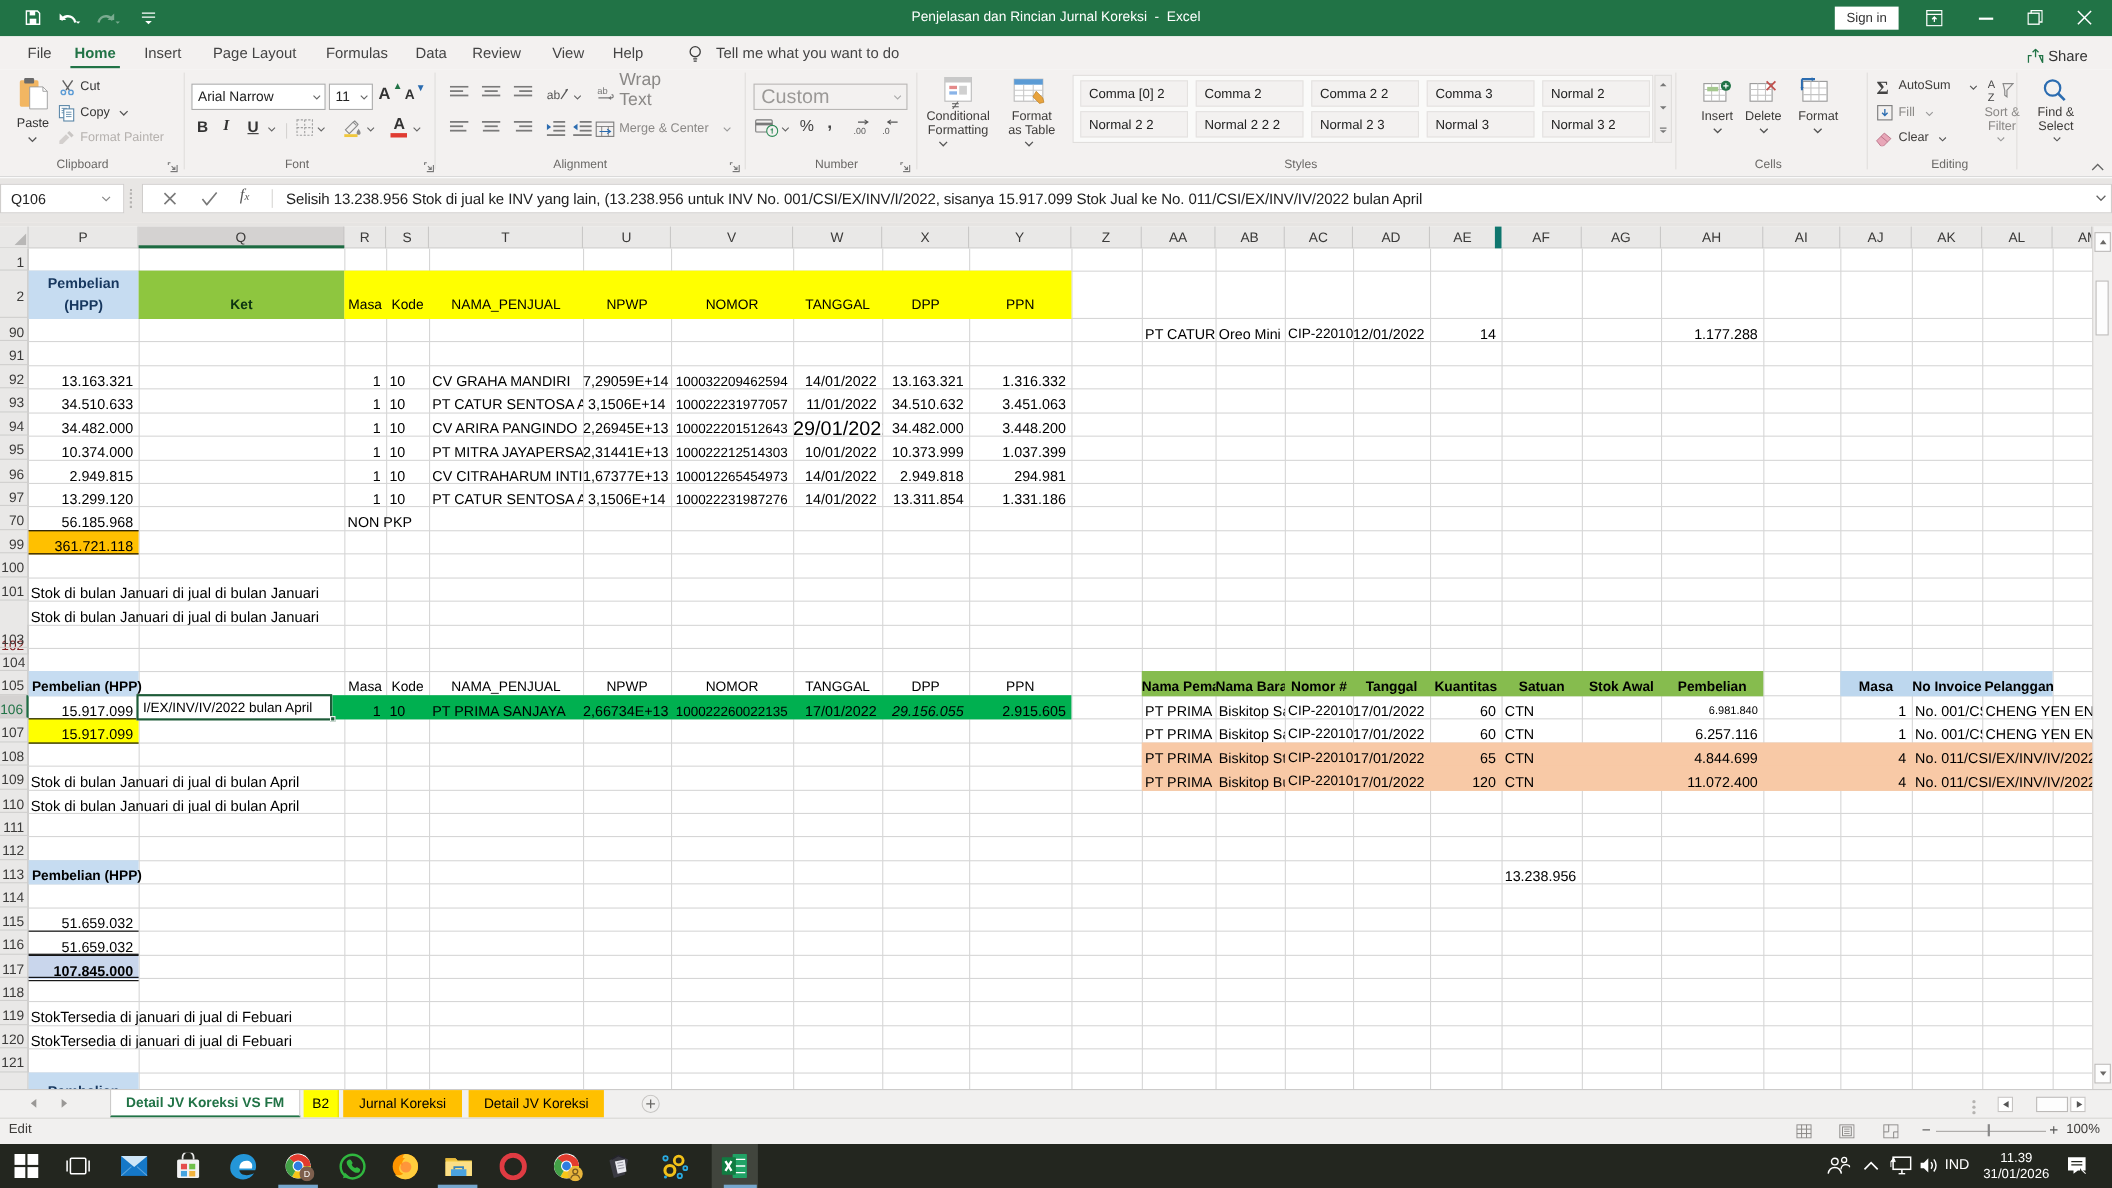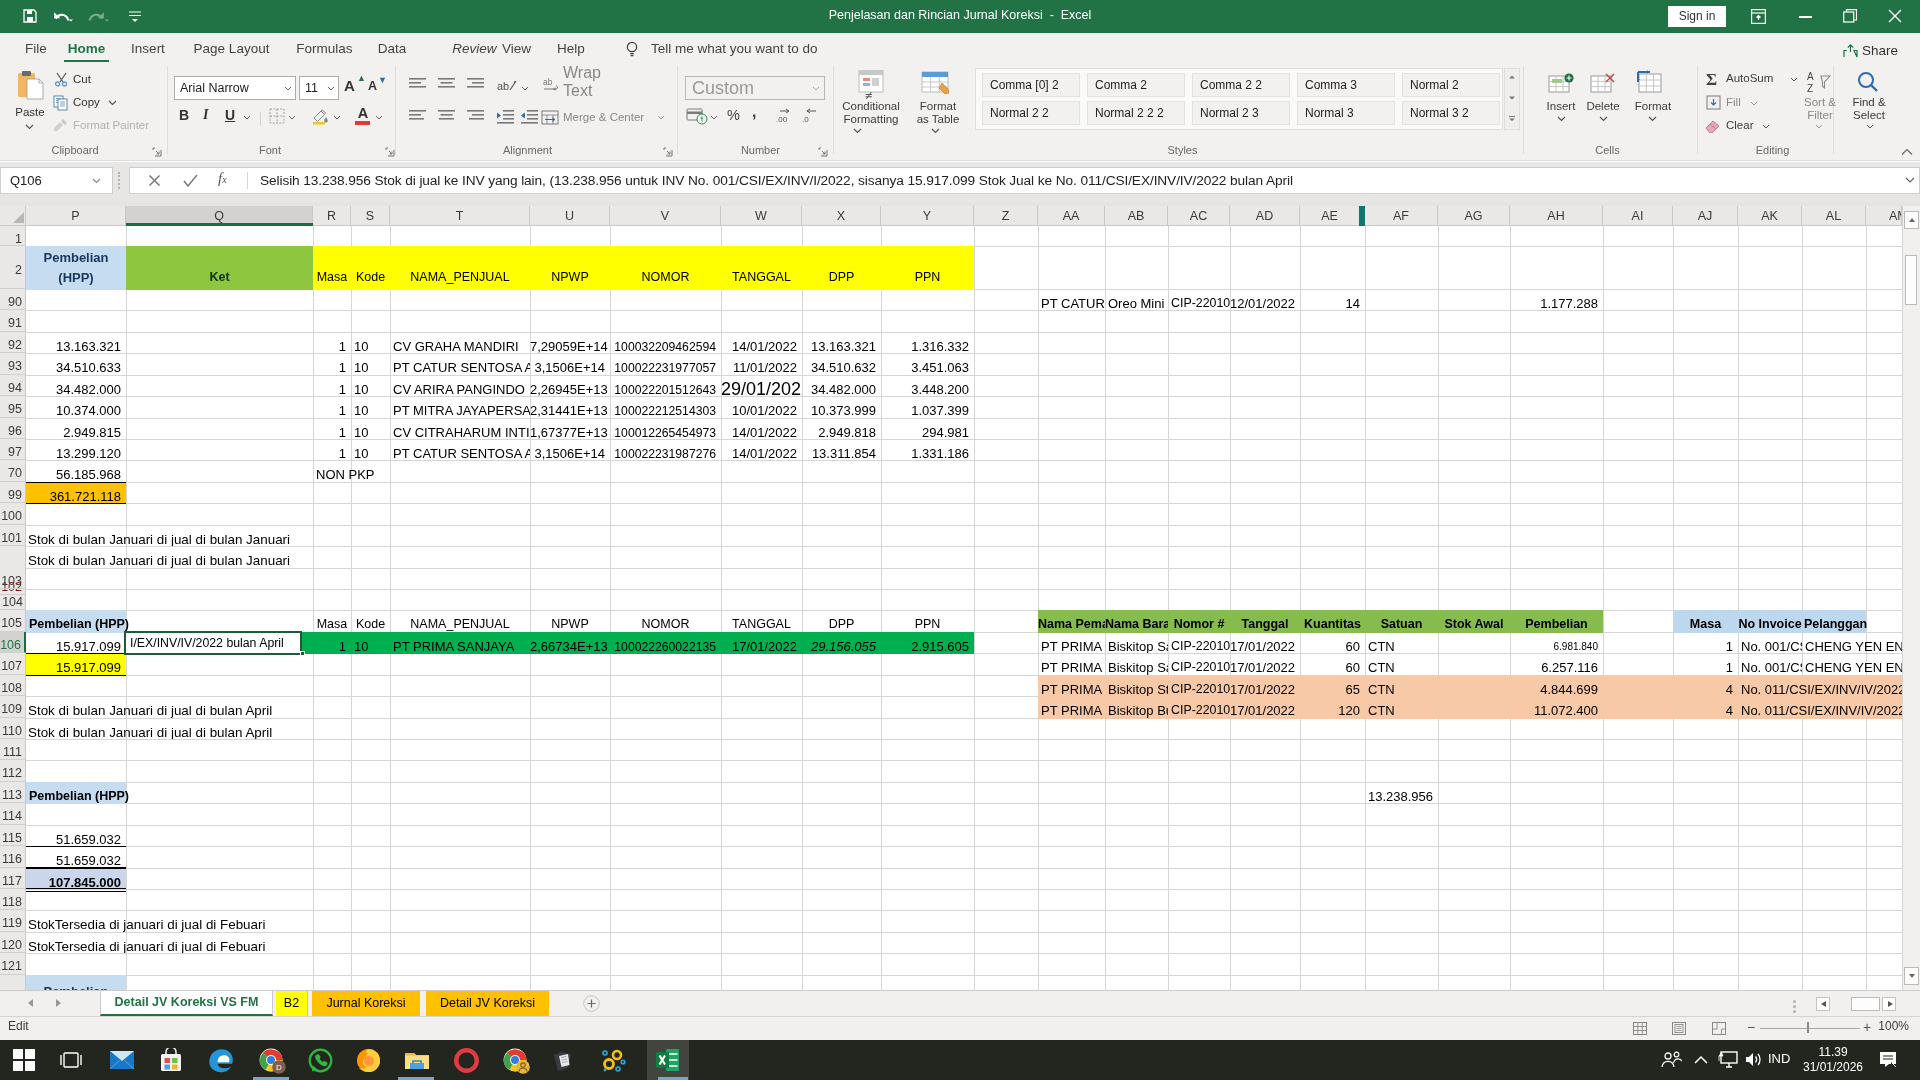--- a/index.html
+++ b/index.html
@@ -45,21 +45,21 @@
 <svg class="ab" style="left:1888px;top:9px" width="14" height="14" viewBox="0 0 14 14">
     <path d="M1 1l12 12M13 1L1 13" stroke="#fff" stroke-width="1.4"></path>
   </svg>
 <div class="ab" style="left:0;top:33px;width:1920px;height:30px;background:#f3f1f0;"></div>
 <div class="ab" style="left:22px;top:39px;width:28px;height:20px;color:#444;font-weight:normal;font-size:13.5px;text-align:center;line-height:20px;white-space:nowrap;">File</div>
 <div class="ab" style="left:60px;top:39px;width:53px;height:20px;color:#217346;font-weight:bold;font-size:13.5px;text-align:center;line-height:20px;white-space:nowrap;">Home</div>
 <div class="ab" style="left:124px;top:39px;width:48px;height:20px;color:#444;font-weight:normal;font-size:13.5px;text-align:center;line-height:20px;white-space:nowrap;">Insert</div>
 <div class="ab" style="left:188px;top:39px;width:87px;height:20px;color:#444;font-weight:normal;font-size:13.5px;text-align:center;line-height:20px;white-space:nowrap;">Page Layout</div>
 <div class="ab" style="left:294px;top:39px;width:61px;height:20px;color:#444;font-weight:normal;font-size:13.5px;text-align:center;line-height:20px;white-space:nowrap;">Formulas</div>
 <div class="ab" style="left:372px;top:39px;width:40px;height:20px;color:#444;font-weight:normal;font-size:13.5px;text-align:center;line-height:20px;white-space:nowrap;">Data</div>
-<div class="ab" style="left:448px;top:39px;width:53px;height:20px;color:#444;font-weight:normal;font-size:13.5px;text-align:center;line-height:20px;white-space:nowrap;font-style:italic;">Review</div>
+<div class="ab" style="left:425px;top:39px;width:53px;height:20px;color:#444;font-weight:normal;font-size:13.5px;text-align:center;line-height:20px;white-space:nowrap;">Review</div>
 <div class="ab" style="left:496px;top:39px;width:41px;height:20px;color:#444;font-weight:normal;font-size:13.5px;text-align:center;line-height:20px;white-space:nowrap;">View</div>
 <div class="ab" style="left:552px;top:39px;width:38px;height:20px;color:#444;font-weight:normal;font-size:13.5px;text-align:center;line-height:20px;white-space:nowrap;">Help</div>
 <div class="ab" style="left:64px;top:59.5px;width:45px;height:2.5px;background:#217346;"></div>
 <svg class="ab" style="left:625px;top:41px" width="14" height="17" viewBox="0 0 14 17">
     <circle cx="7" cy="6" r="4.6" fill="none" stroke="#3e3e3e" stroke-width="1.2"></circle>
     <path d="M5.2 12.6h3.6M5.6 14.6h2.8" stroke="#3e3e3e" stroke-width="1.1"></path>
   </svg>
 <div class="ab" style="left:651px;top:39px;width:230px;height:20px;color:#444;font-size:13.5px;line-height:20px;">Tell me what you want to do</div>
 <svg class="ab" style="left:1843px;top:44px" width="15" height="14" viewBox="0 0 15 14">
     <path d="M1 13V6.5h3M11 6.5h3V13z" fill="none" stroke="#217346" stroke-width="1.2"></path>

